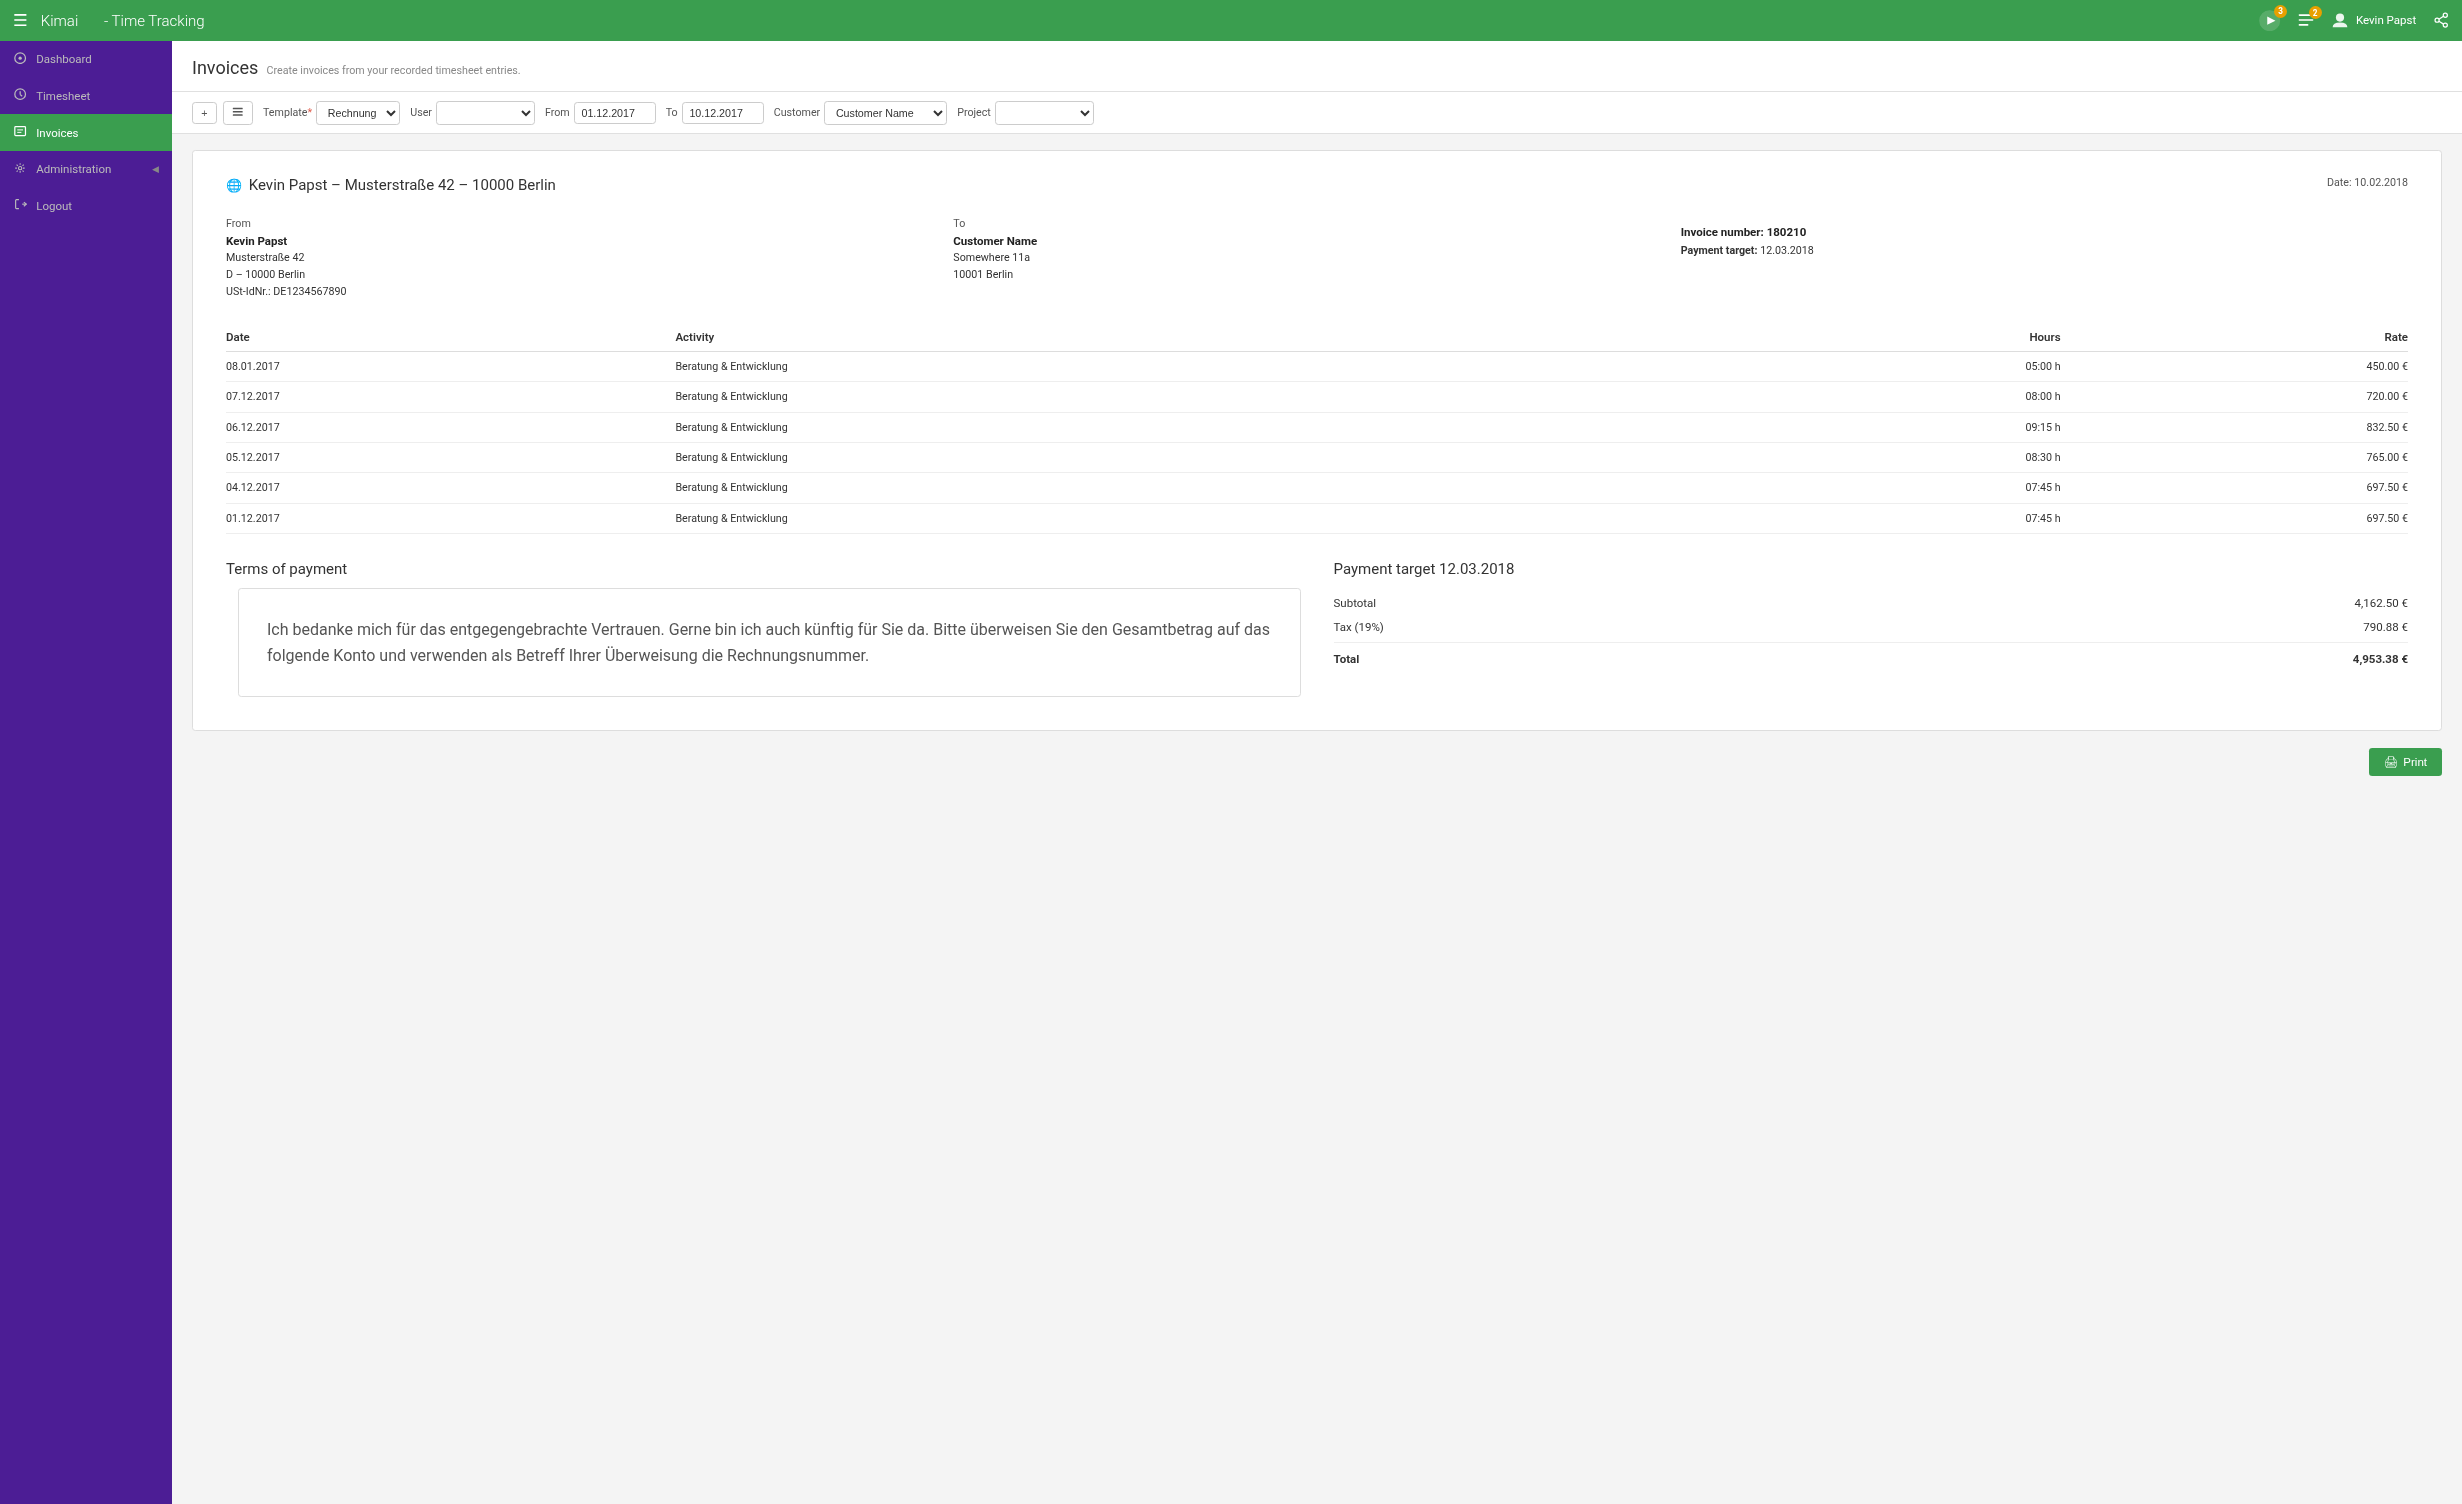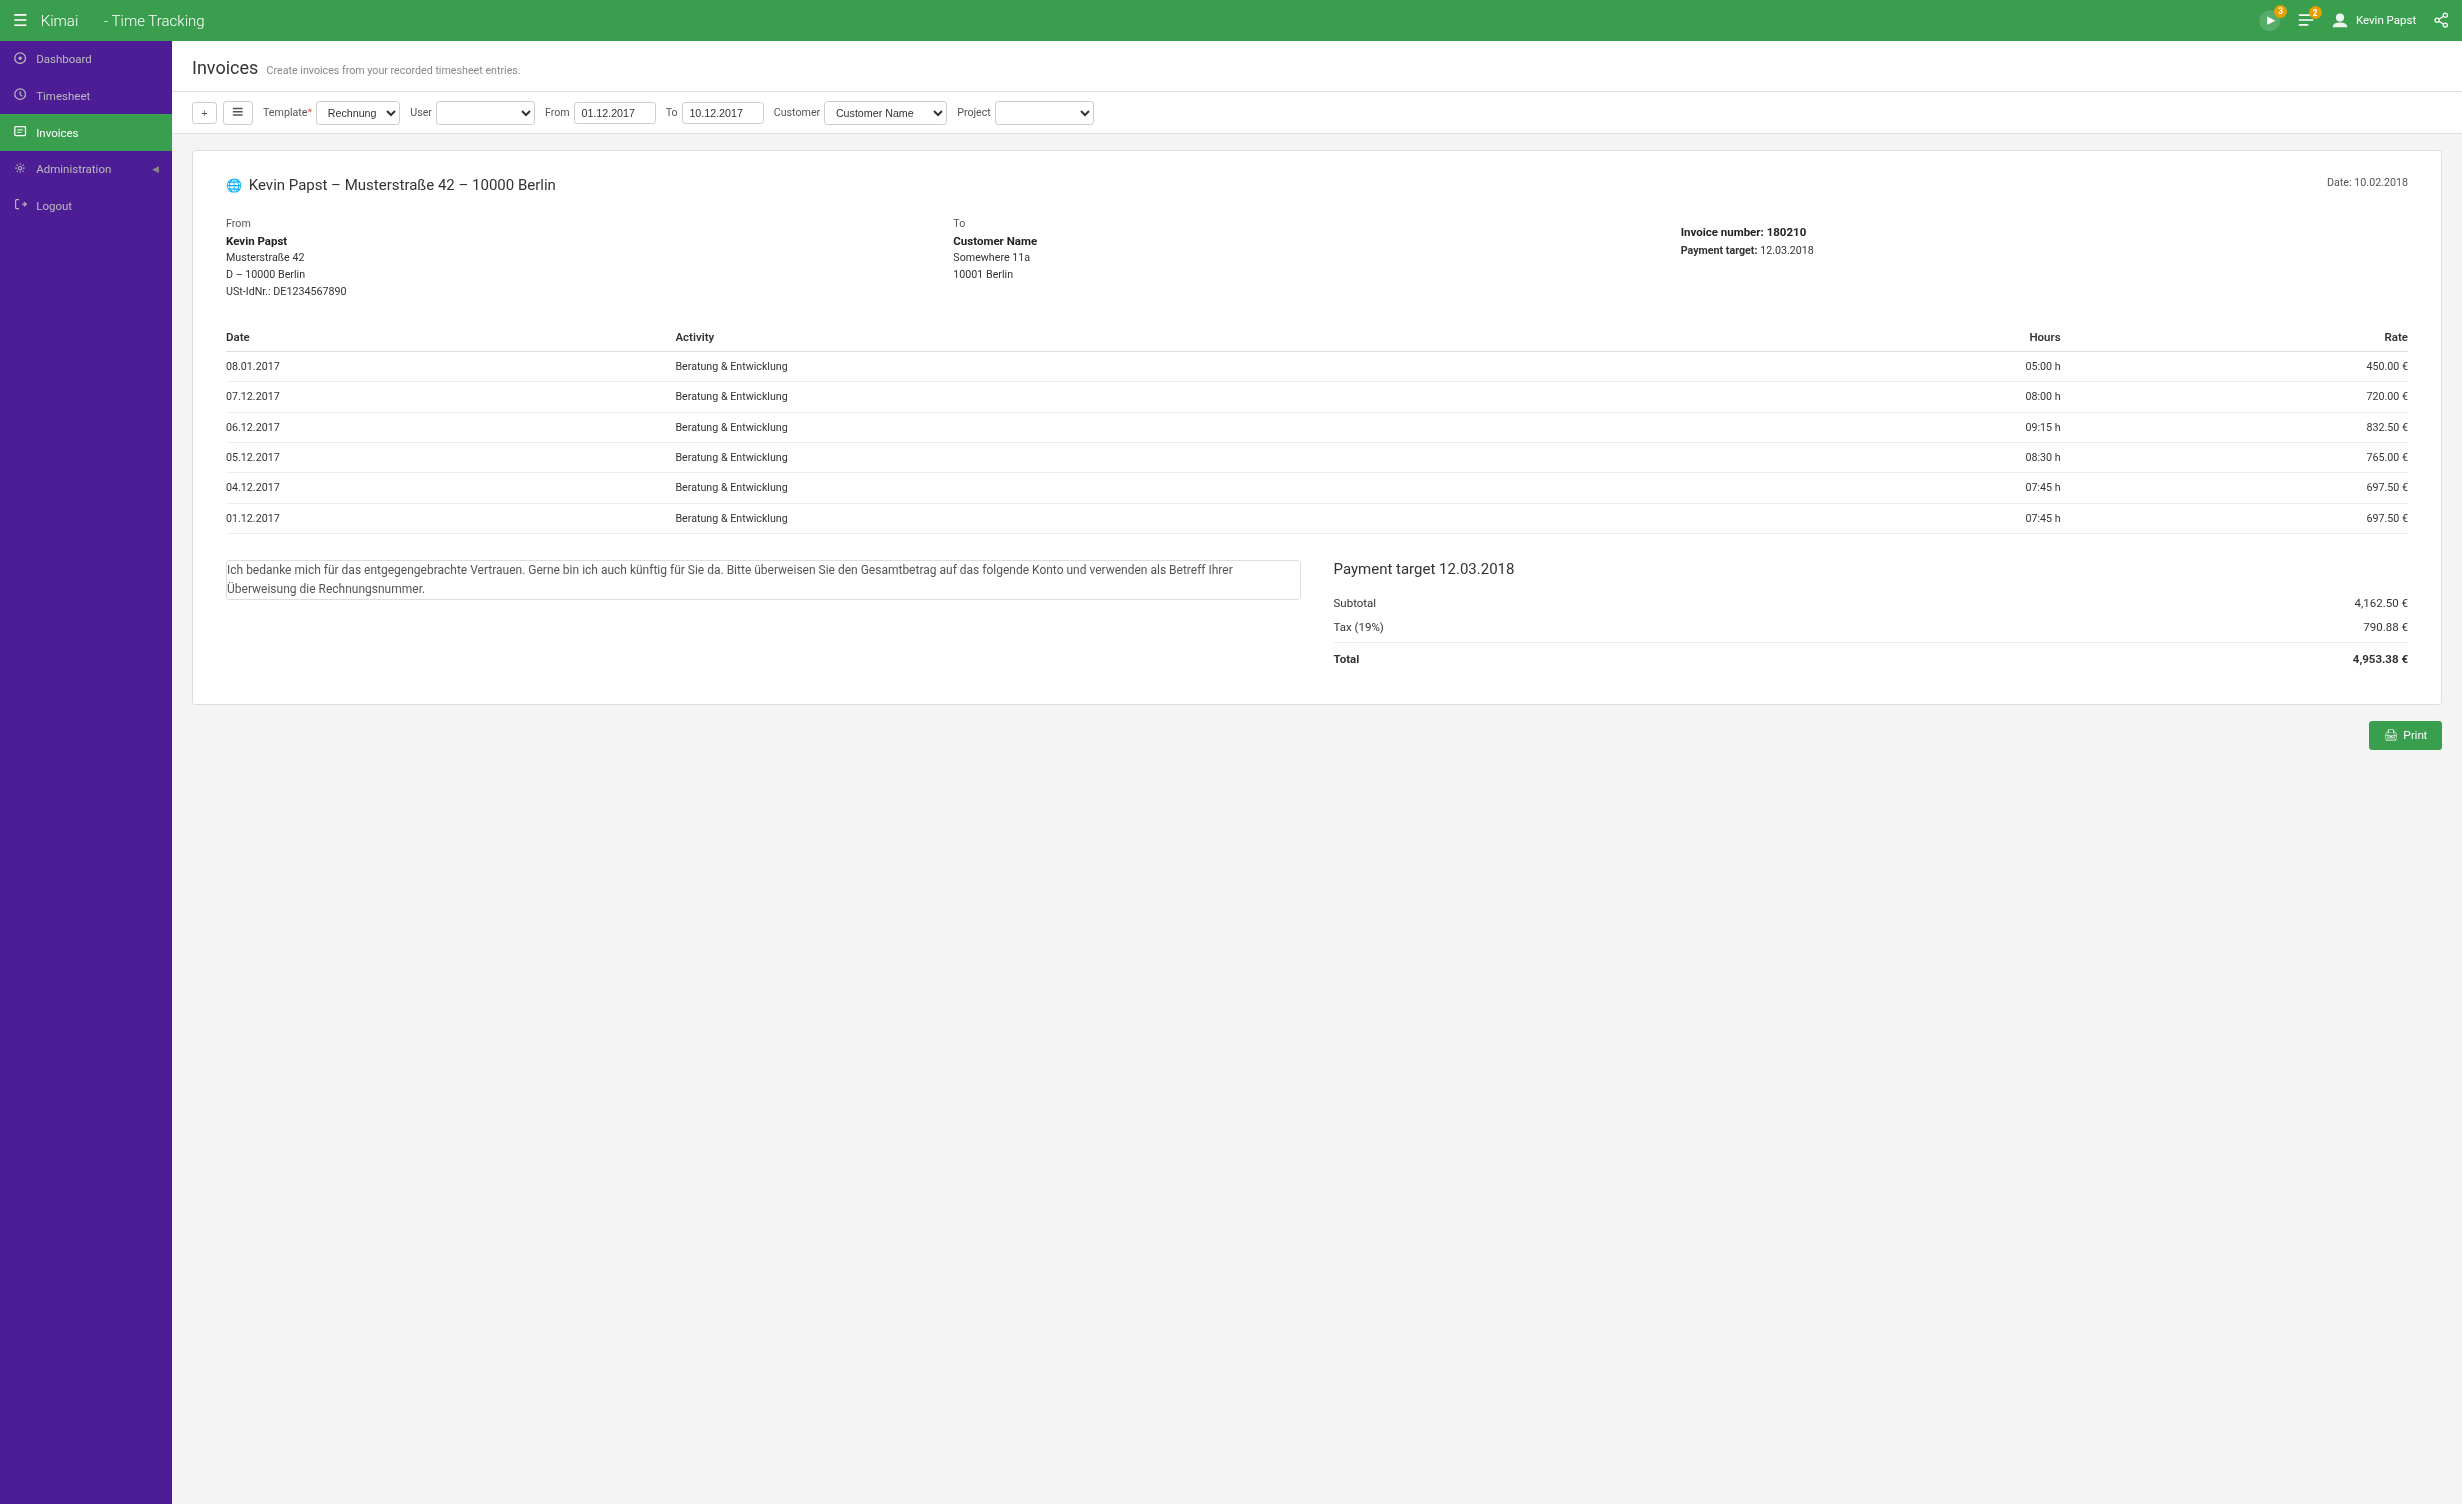--- a/index.html
+++ b/index.html
@@ -158,24 +158,25 @@
     .inv-table td.activity { width: 50%; }
 
     
     .inv-bottom { display: flex; gap: 33px; }
     .inv-terms { flex: 1; }
     .inv-summary { flex: 1; }
     .terms-title { font-size: 15px; color: #333; margin-bottom: 10px; font-weight: 400; }
     .terms-box {
       border: 0.8px solid #ddd;
       border-radius: 3.3px;
-      padding: 0;
-      font-size: 12px;
+      padding: 28px;
+      font-size: 16px;
       color: #555;
       line-height: 1.6;
+      margin-left: 12px;
     }
     .summary-title { font-size: 15px; color: #333; margin-bottom: 13px; font-weight: 400; }
     .summary-row { display: flex; justify-content: space-between; padding: 5px 0; font-size: 11.5px; color: #333; }
     .summary-row.total { font-weight: bold; border-top: 0.8px solid #eee; padding-top: 8.2px; margin-top: 3.3px; }
 
     
     .print-area { display: flex; justify-content: flex-end; margin-top: 16.4px; padding: 0 20px 20px; }
     .print-btn {
       background: #3a9e4f;
       color: white;
@@ -441,20 +442,21 @@
       <td>01.12.2017</td>
       <td class="activity">Beratung &amp; Entwicklung</td>
       <td class="right">07:45 h</td>
       <td class="right">697.50 €</td>
     </tr>
           </tbody>
       </table>
 
       <div class="inv-bottom">
         <div class="inv-terms">
+          <h3 class="terms-title">Terms of payment</h3>
           <div class="terms-box">Ich bedanke mich für das entgegengebrachte Vertrauen. Gerne bin ich auch künftig für Sie da. Bitte überweisen Sie den Gesamtbetrag auf das folgende Konto und verwenden als Betreff Ihrer Überweisung die Rechnungsnummer.</div>
         </div>
         <div class="inv-summary">
           <h3 class="summary-title">Payment target 12.03.2018</h3>
           <div class="summary-row">
             <span>Subtotal</span>
             <span>4,162.50 €</span>
           </div>
           <div class="summary-row">
             <span>Tax (19%)</span>

